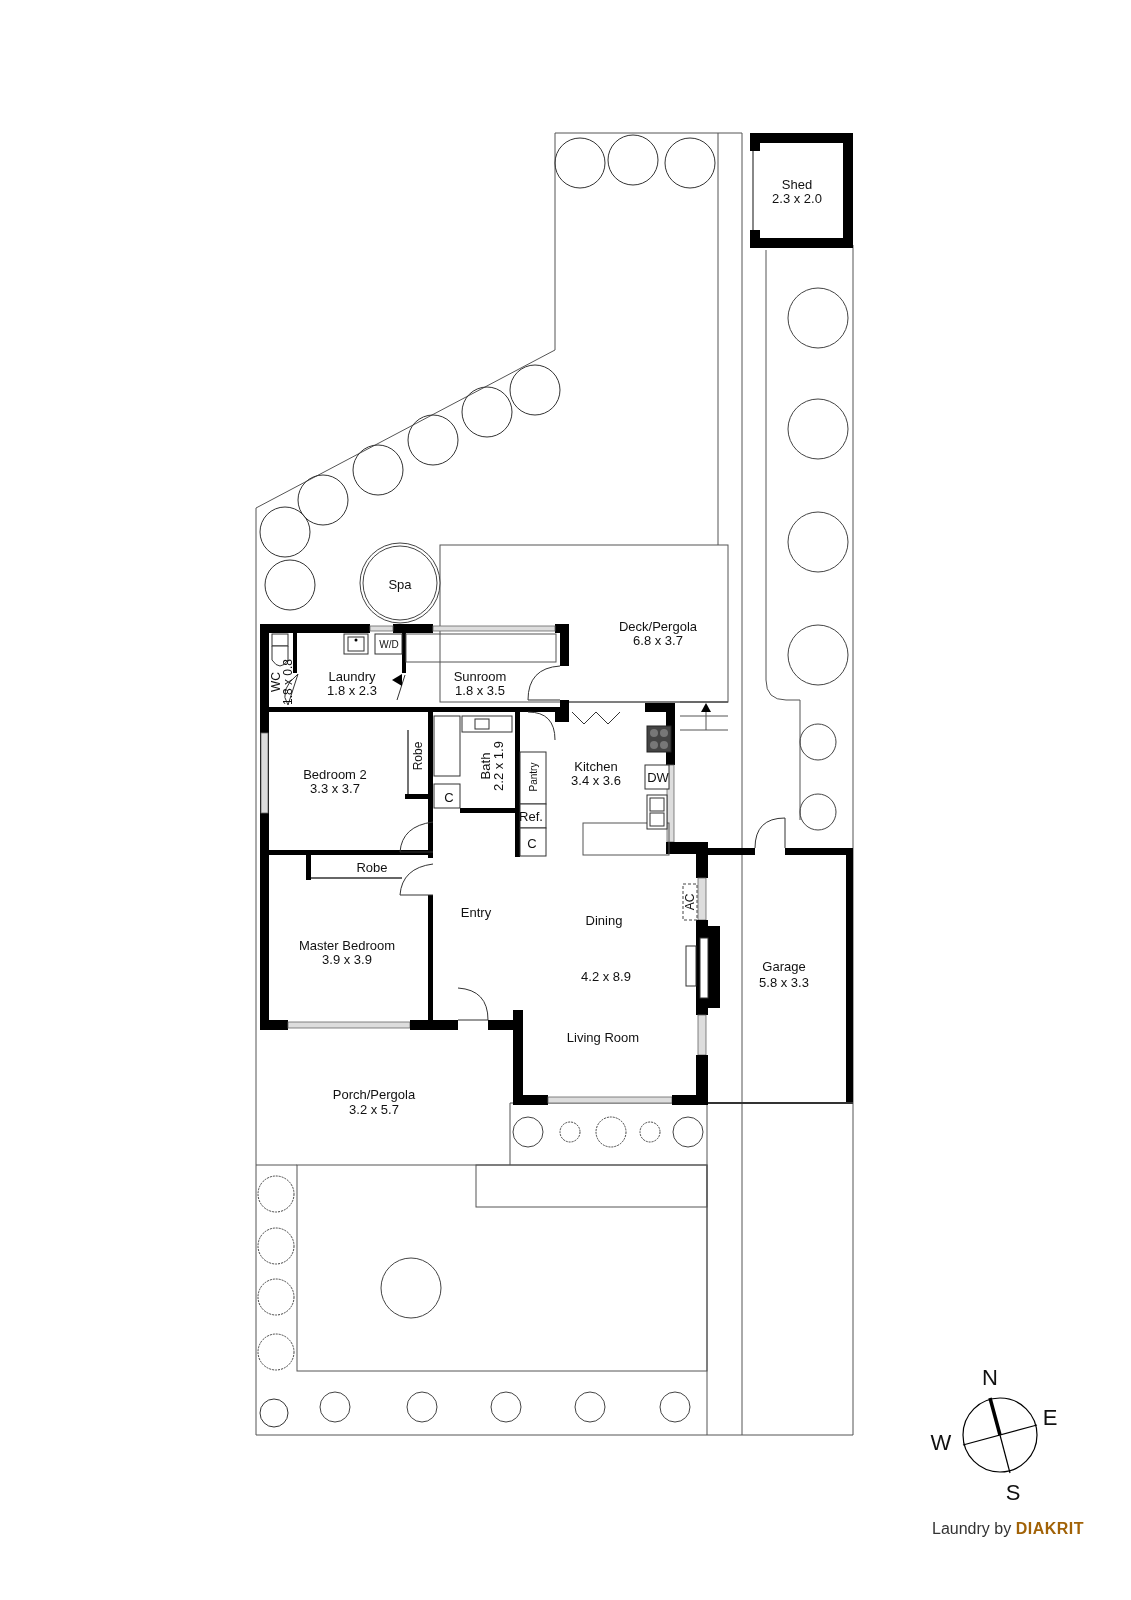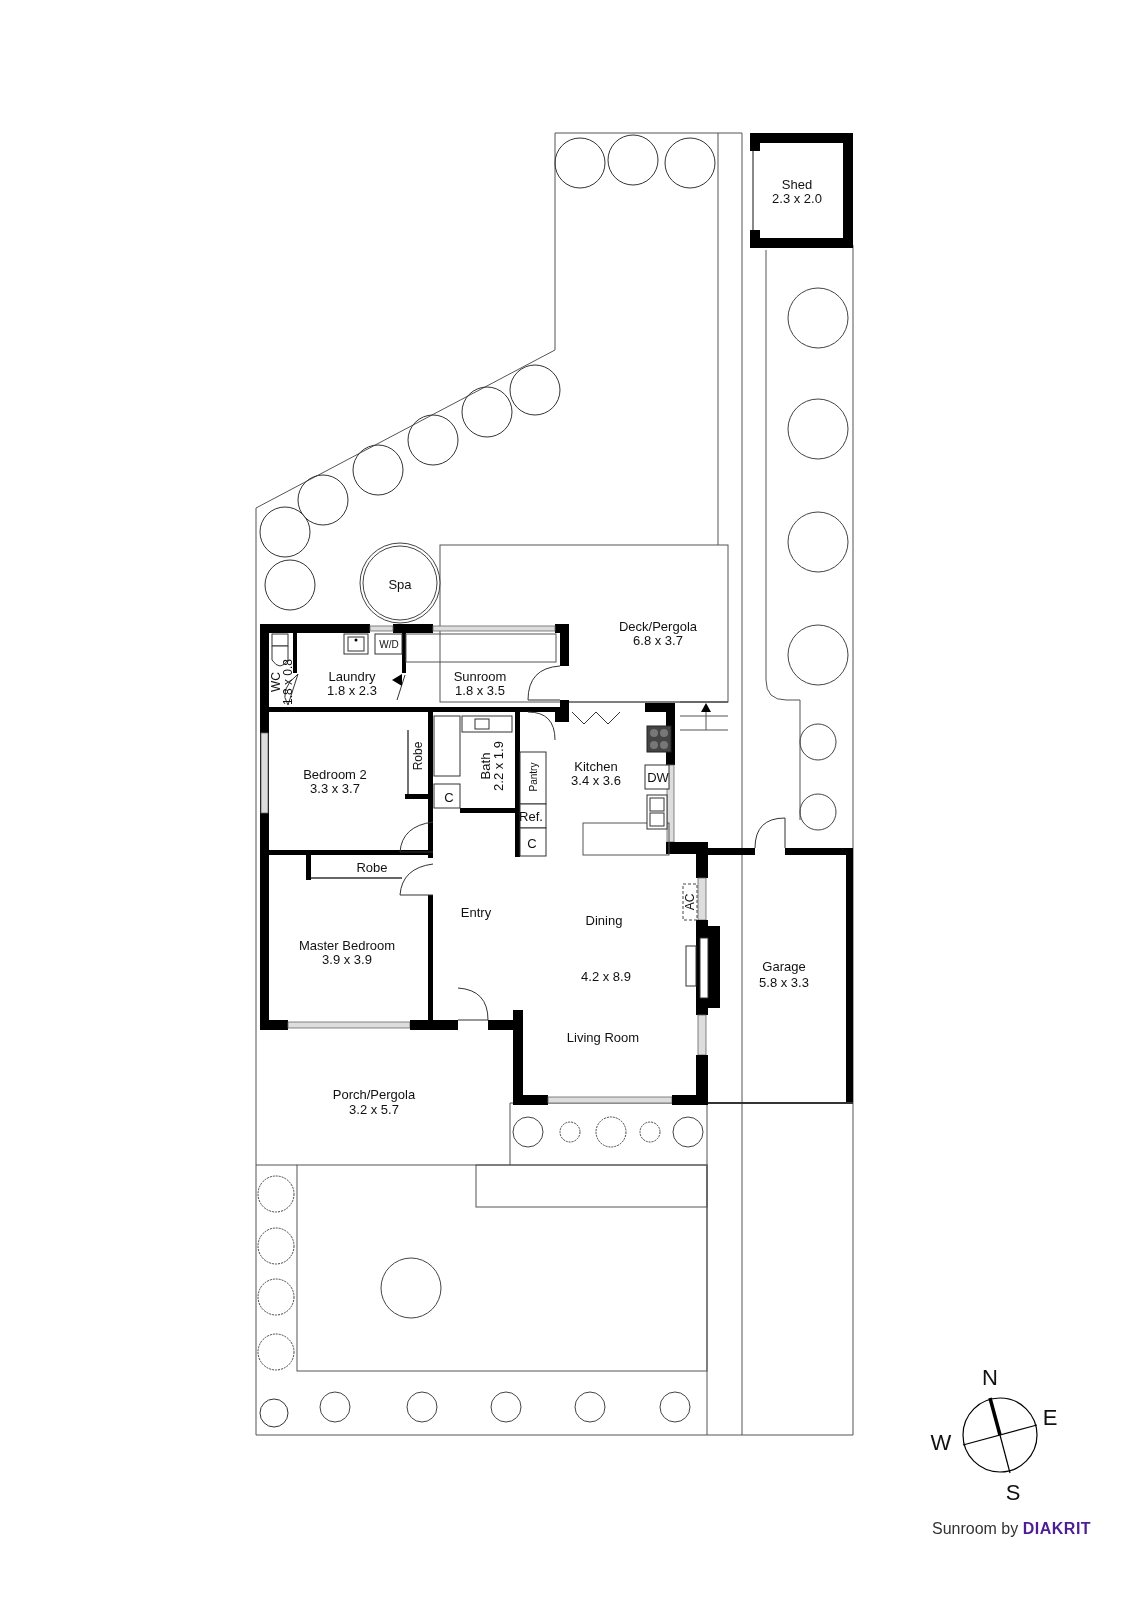--- a/index.html
+++ b/index.html
@@ -2,21 +2,21 @@
 <html><head>
 <meta charset="utf-8">
 <style>
   html, body { margin:0; padding:0; background:#ffffff; }
   body { width:1131px; height:1600px; position:relative; overflow:hidden; font-family:"Liberation Sans", sans-serif; }
   #plan { position:absolute; left:0; top:0; width:1131px; height:1600px; }
   .lbl { font-family:"Liberation Sans", sans-serif; font-size:13px; fill:#111; text-anchor:middle; }
   .lbl-sm { font-family:"Liberation Sans", sans-serif; font-size:12px; fill:#111; text-anchor:middle; }
   .compass-lbl { font-family:"Liberation Sans", sans-serif; font-size:22px; fill:#111; text-anchor:middle; }
   .credit { position:absolute; left:932px; top:1520px; font-size:16px; color:#333; font-family:"Liberation Sans", sans-serif; white-space:nowrap; }
-  .credit b { font-weight:bold; color:#4c1d95; letter-spacing:0.5px; }
+  .credit b { font-weight:bold; color:#a16207; letter-spacing:0.5px; }
   .wall { fill:#000; }
   .thin { fill:none; stroke:#555; stroke-width:1; }
   .fixture { fill:#fff; stroke:#333; stroke-width:1; }
   .win { fill:#ddd; stroke:#666; stroke-width:0.8; }
   .door { fill:none; stroke:#333; stroke-width:1; }
   .plant { fill:none; stroke:#444; stroke-width:1; }
 </style>
 </head>
 <body>
 
@@ -288,15 +288,15 @@
     <line x1="1000" y1="1435" x2="990" y2="1398" stroke="#000" stroke-width="3.5"></line>
     <line x1="963" y1="1445" x2="1037" y2="1425" stroke="#000" stroke-width="1.2"></line>
     <text class="compass-lbl" x="990" y="1385">N</text>
     <text class="compass-lbl" x="1050" y="1425">E</text>
     <text class="compass-lbl" x="1013" y="1500">S</text>
     <text class="compass-lbl" x="941" y="1450">W</text>
   </g>
 </svg>
 
 <div class="credit">
-  <span>Sunroom by</span>
+  <span>Laundry by</span>
   <b>DIAKRIT</b>
 </div>
 
 </body></html>

